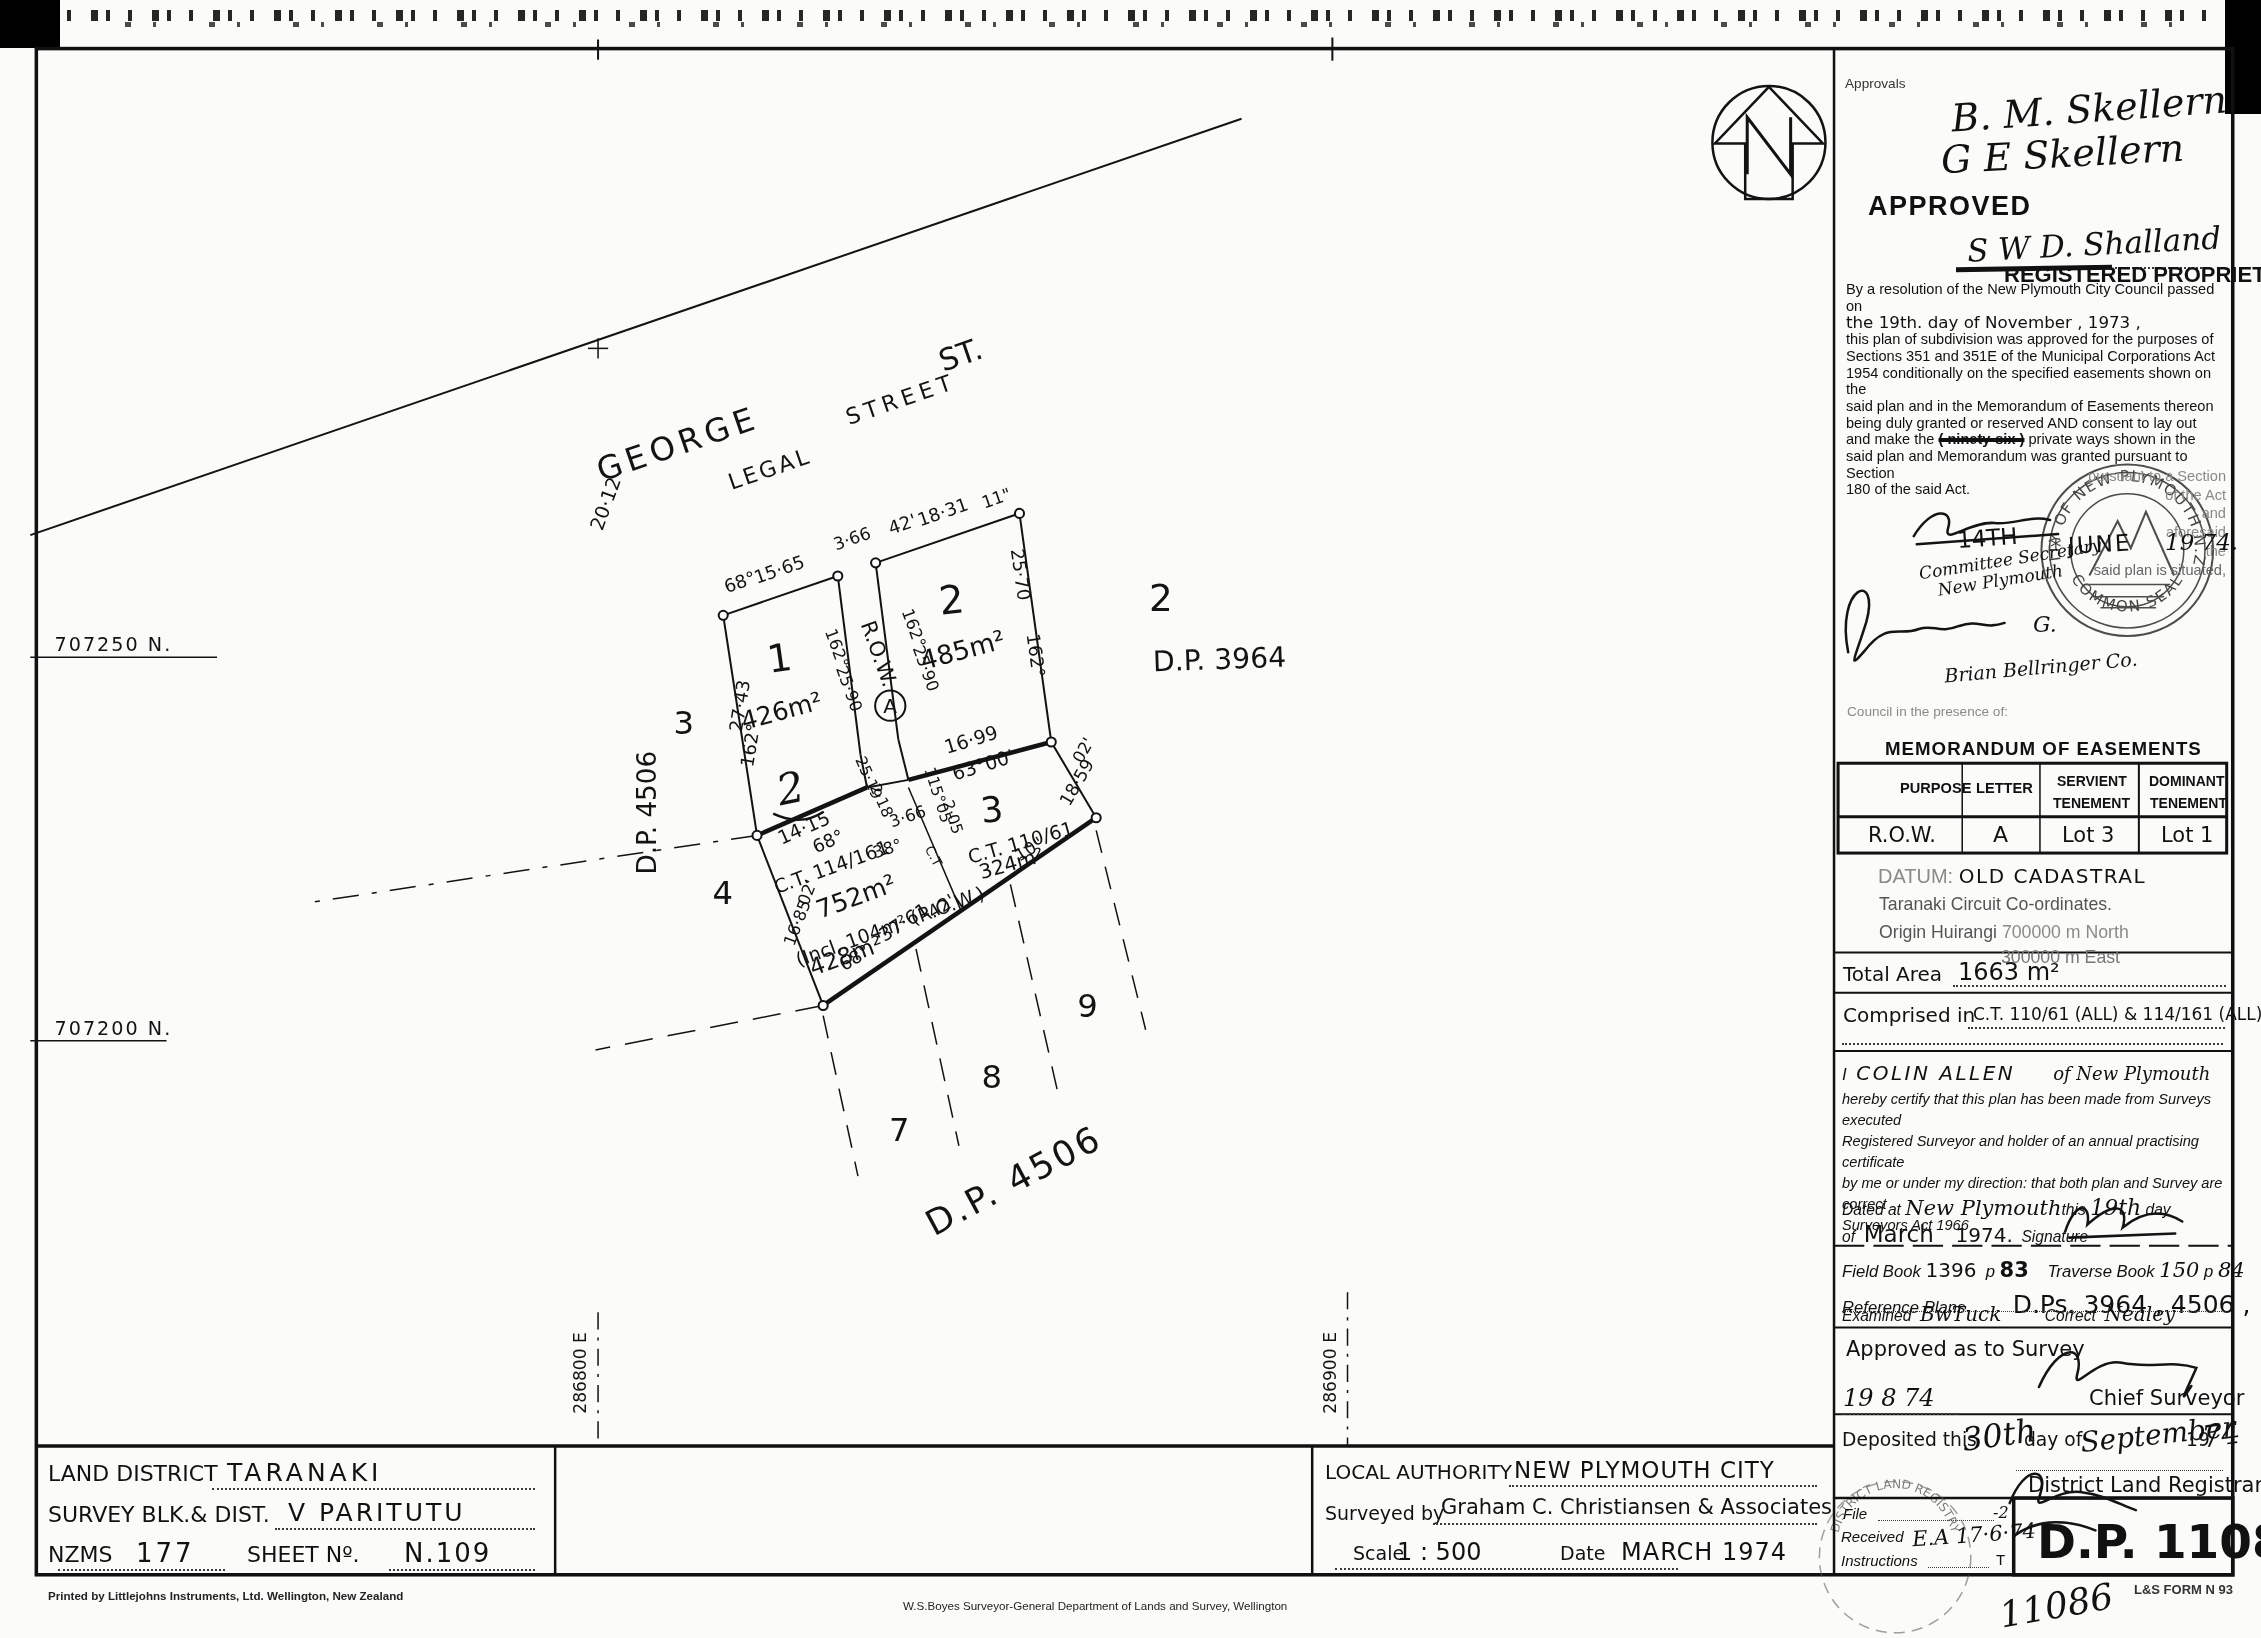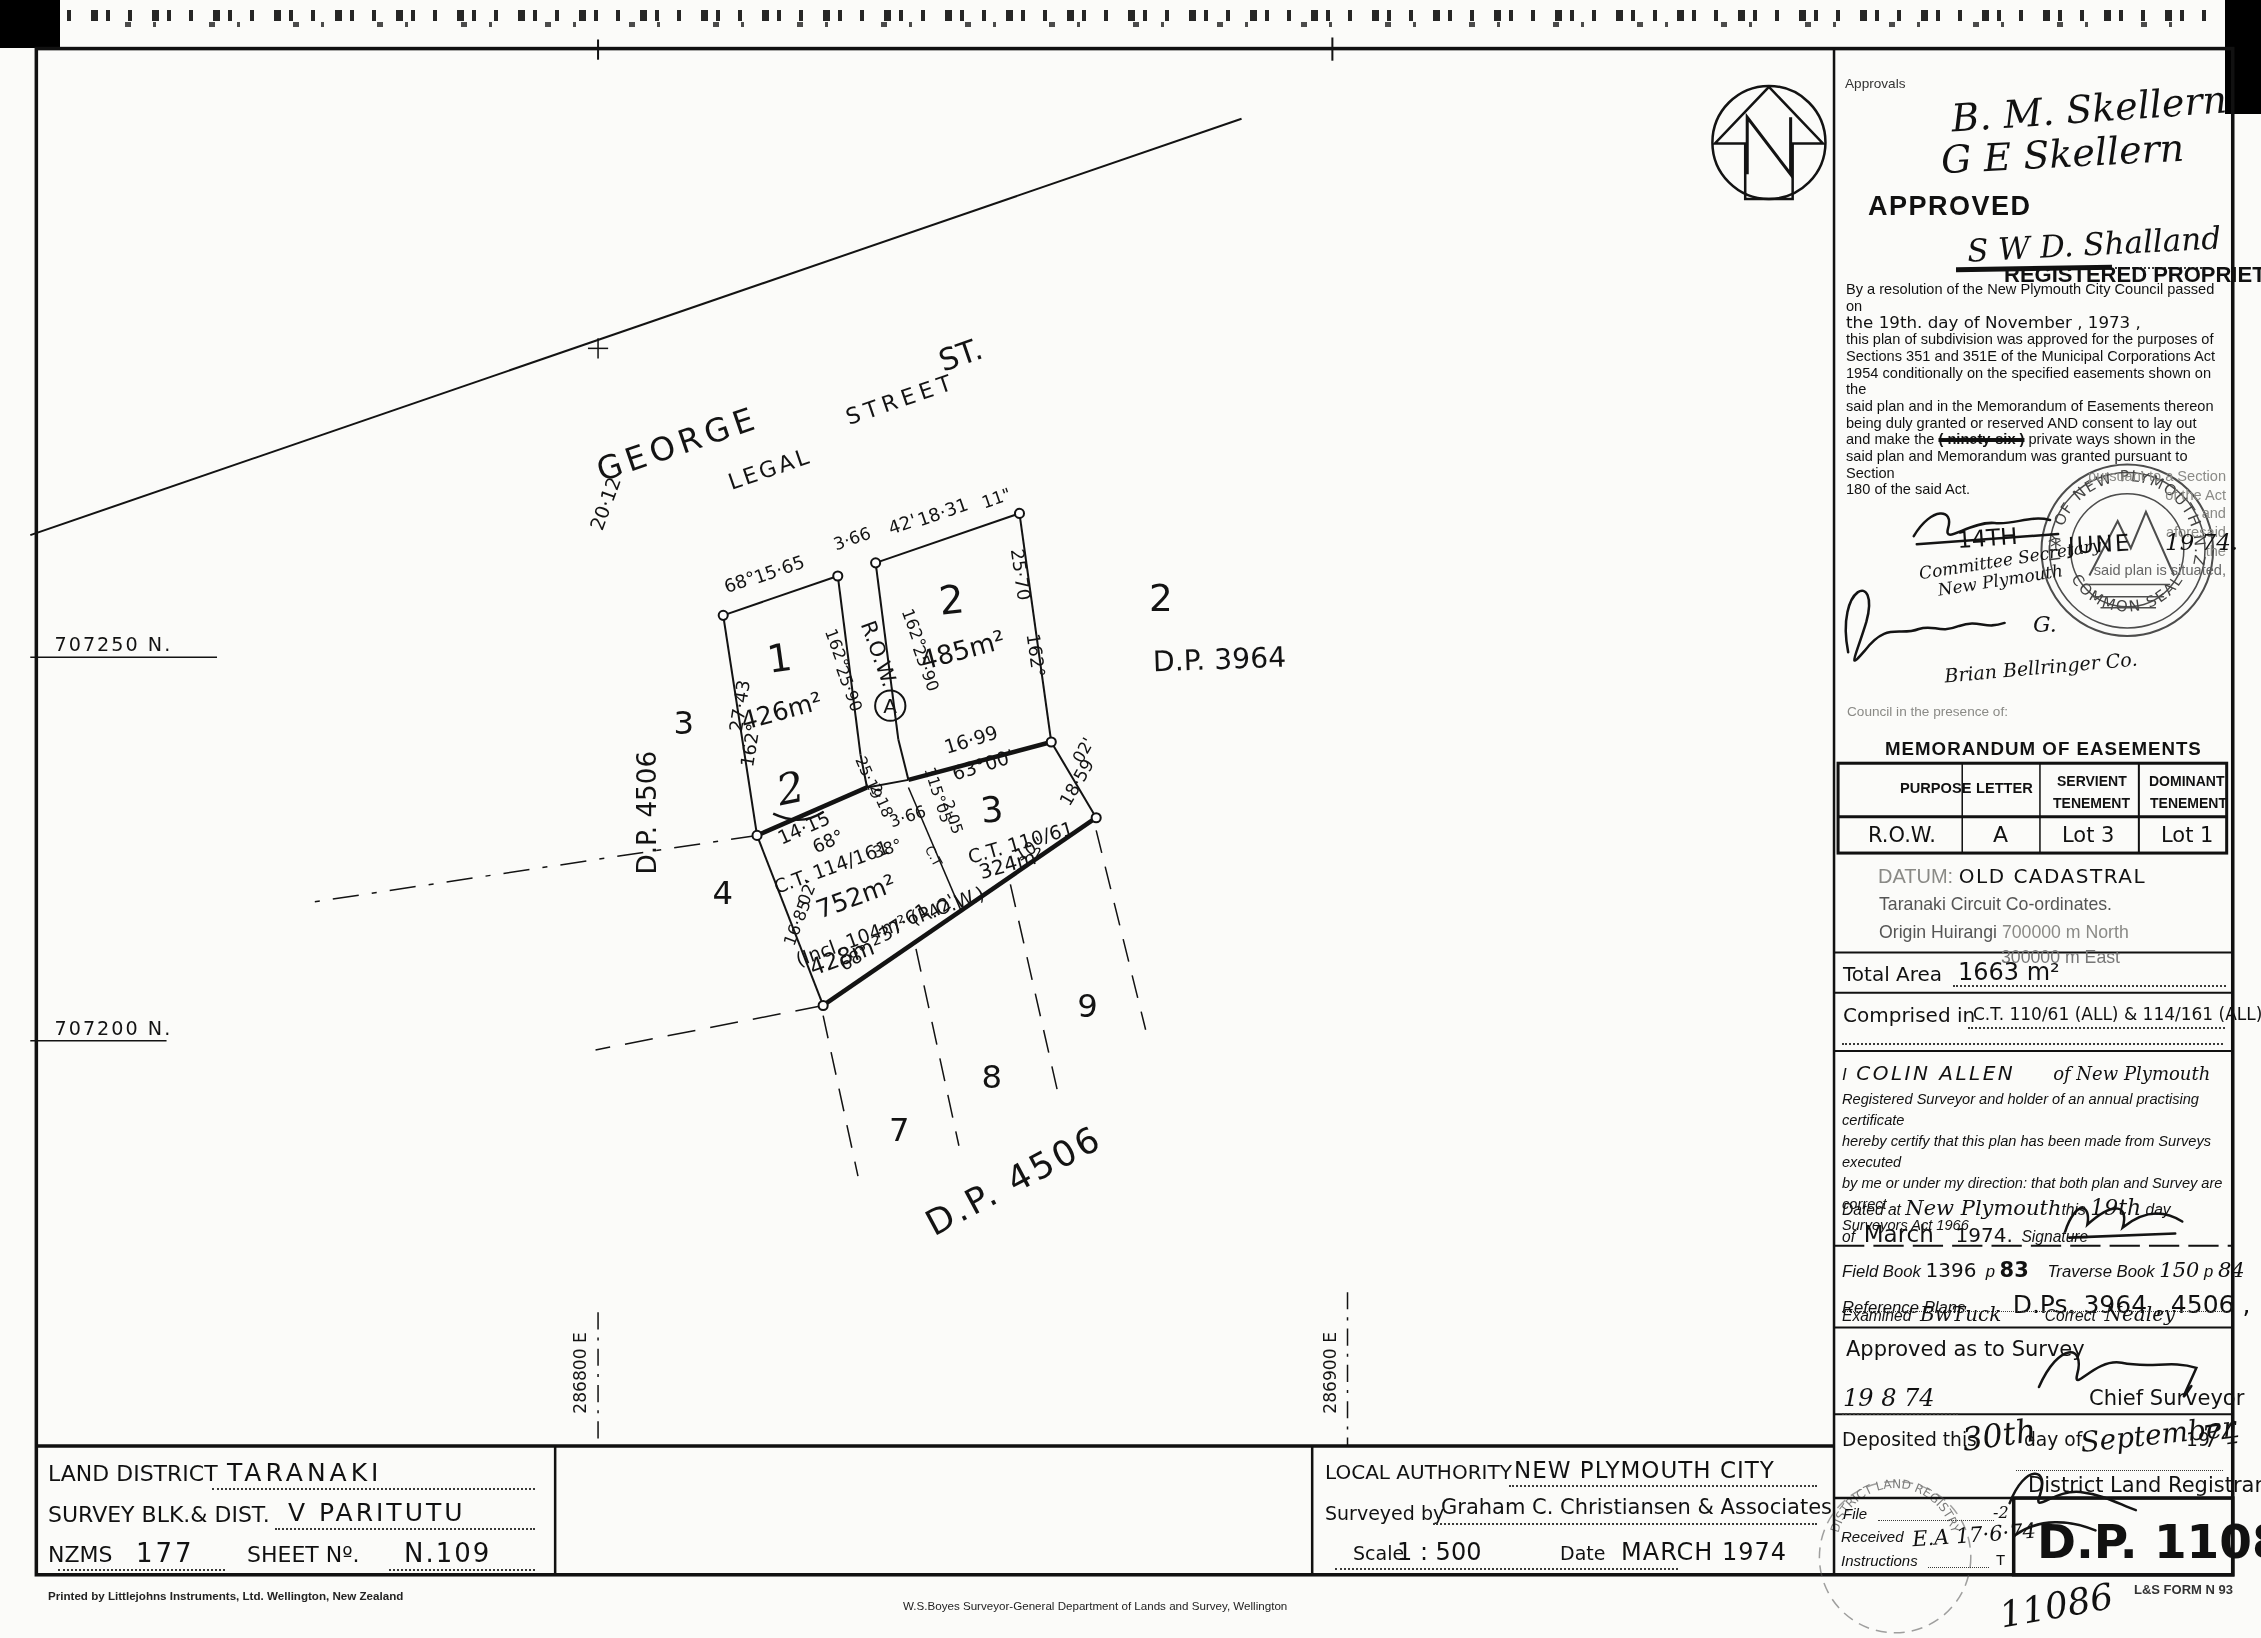--- a/index.html
+++ b/index.html
@@ -278,22 +278,22 @@
   <div class="abs hp" style="left:1843px;top:962px;font-size:20px;">Total Area</div>
   <div class="abs hp" style="left:1958px;top:958px;font-size:24px;">1663 m²</div>
   <div class="abs dots" style="left:1953px;top:985px;width:273px;"></div>
   <div class="abs hp" style="left:1843px;top:1003px;font-size:20px;">Comprised in</div>
   <div class="abs hp" style="left:1973px;top:1004px;font-size:17px;">C.T. 110/61 (ALL) &amp; 114/161 (ALL)</div>
   <div class="abs dots" style="left:1968px;top:1027px;width:257px;"></div>
   <div class="abs dots" style="left:1842px;top:1043px;width:381px;"></div>
 
   <div class="abs it" style="left:1842px;top:1061px;font-size:17px;"><span>I</span>&nbsp;&nbsp;<span class="hp" style="font-size:20px;letter-spacing:2.5px;">COLIN  ALLEN</span>&nbsp;&nbsp;&nbsp;&nbsp;&nbsp;&nbsp;&nbsp;&nbsp;<span class="scr" style="font-size:18px;">of New Plymouth</span></div>
   <div class="abs it" style="left:1842px;top:1089px;font-size:14.6px;line-height:21px;width:389px;white-space:normal;">
+    <div>hereby certify that this plan has been made from Surveys executed</div>
     <div>Registered Surveyor and holder of an annual practising certificate</div>
-    <div>hereby certify that this plan has been made from Surveys executed</div>
     <div>by me or under my direction:  that both plan and Survey are correct</div>
     <div>Surveyors Act 1966</div>
   </div>
   <div class="abs" style="left:1842px;top:1195px;font-size:15.6px;"><span class="it">Dated at</span> <span class="scr" style="font-size:21px;">New Plymouth</span><span class="it">this</span> <span class="scr" style="font-size:22px;">19th</span> <span class="it">day</span></div>
   <div class="abs" style="left:1842px;top:1221px;font-size:15.6px;"><span class="it">of</span>&nbsp;&nbsp;<span class="hp" style="font-size:23px;">March</span>&nbsp;&nbsp;&nbsp;&nbsp;&nbsp;<span class="hp" style="font-size:20px;">1974.</span>&nbsp;&nbsp;<span class="it">Signature</span></div>
 
   <div class="abs" style="left:1842px;top:1258px;font-size:16.7px;"><span class="it">Field Book</span> <span class="hp" style="font-size:20px;">1396</span>&nbsp;&nbsp;<span class="it">p</span> <span class="hp b" style="font-size:21px;">83</span>&nbsp;&nbsp;&nbsp;&nbsp;<span class="it">Traverse Book</span> <span class="scr" style="font-size:21px;">150</span>&nbsp;<span class="it">p</span> <span class="scr" style="font-size:21px;">84</span></div>
   <div class="abs" style="left:1842px;top:1290px;font-size:16.7px;"><span class="it">Reference Plans</span>&nbsp;&nbsp;<span class="hp" style="font-size:25px;margin-left:38px;">D.Ps. 3964 , 4506 , 10931</span></div>
 
   <div class="abs dots" style="left:1842px;top:1311px;width:384px;border-bottom-width:1.5px;"></div>

